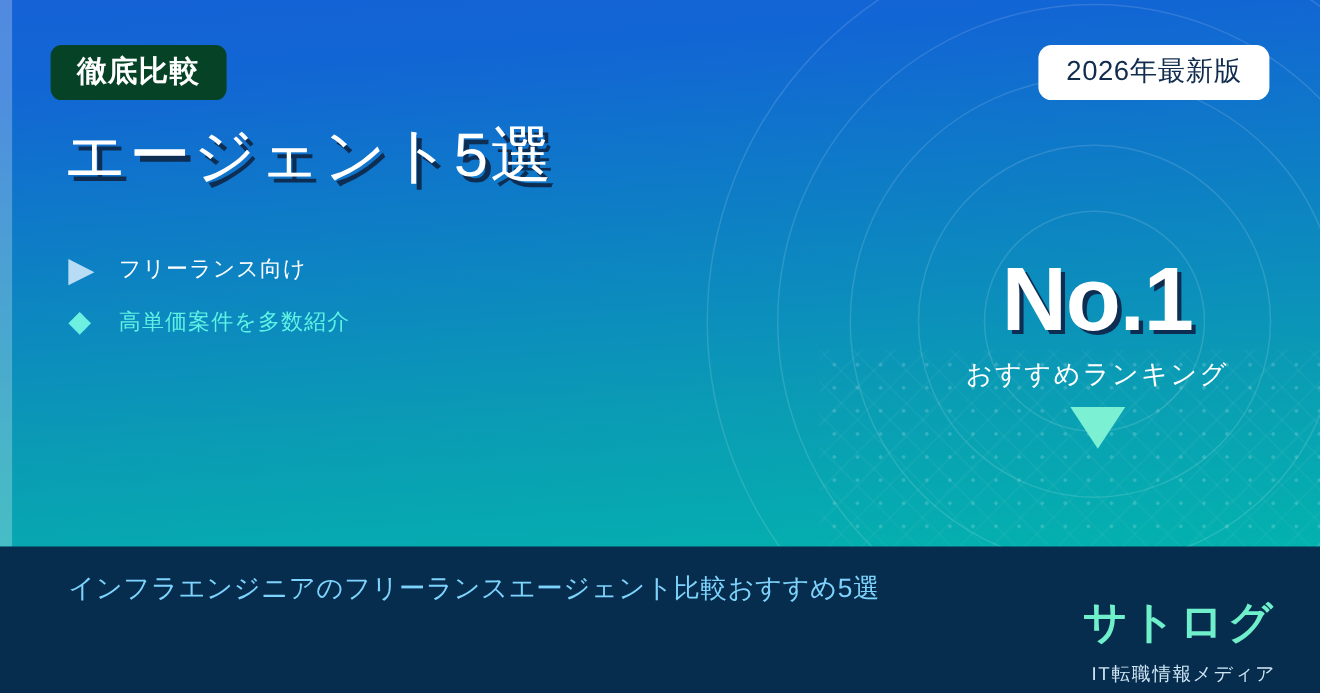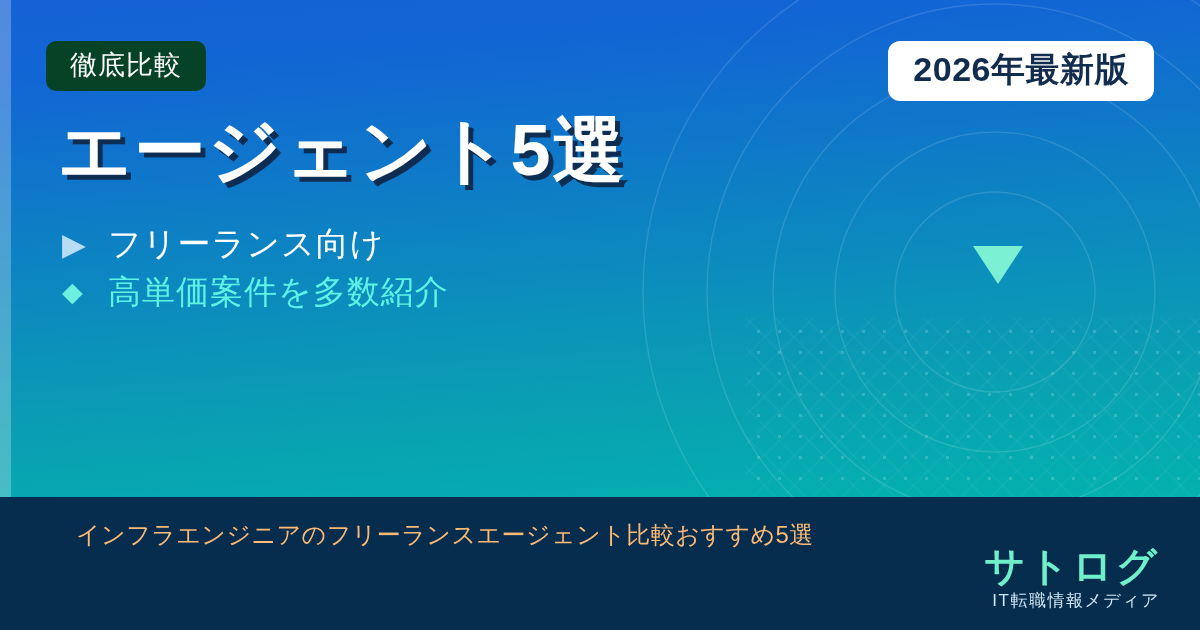--- a/index.html
+++ b/index.html
@@ -54,41 +54,41 @@
     opacity:0.55;
   }
 
   
   .badge-compare {
     position:absolute; left:46px; top:41px;
     background:#064326;
     color:#ffffff;
     border-radius:10px;
     padding:10px 24px 12px 24px;
-    font-size:27px; font-weight:normal;
+    font-size:27px; font-weight:bold;
     letter-spacing:1px;
     line-height:1.05;
     text-align:right;
   }
   .badge-year {
     position:absolute; right:46px; top:41px;
     background:#ffffff;
     color:#122c4e;
     border-radius:12px;
     padding:11px 25px 13px 25px;
-    font-size:34px; font-weight:bold;
+    font-size:25px; font-weight:normal;
     letter-spacing:0.5px;
     line-height:1.05;
   }
 
   
   .headline {
     position:absolute; left:58px; top:110px;
-    font-size:72px;
-    font-weight:bold;
+    font-size:56px;
+    font-weight:normal;
     color:#ffffff;
     letter-spacing:2px;
     line-height:1.12;
     text-shadow:5px 5px 0 #0e2d52;
     white-space:nowrap;
   }
 
   
   .bullets {
     position:absolute; left:62px; top:220px;
@@ -99,21 +99,21 @@
     white-space:nowrap;
   }
   .bullet-mark {
     width:46px;
     font-size:30px;
     line-height:1;
     flex:0 0 auto;
   }
   .bullet-mark.tri { color:#b9dcf5; font-size:31px; }
   .bullet-mark.dia { color:#6ef0e0; font-size:27px; }
-  .bullet-text { font-size:33px; letter-spacing:1px; }
+  .bullet-text { font-size:20px; letter-spacing:1px; }
   .bullet-text.plain { color:#ffffff; font-weight:normal; }
   .bullet-text.accent { color:#5ef2e4; font-weight:normal; }
 
   
   .rank-block {
     position:absolute;
     left:845px; top:232px;
     width:305px;
     text-align:center;
   }
@@ -136,38 +136,38 @@
     border-top:38px solid #7bf0d3;
   }
 
   
   .bottombar {
     position:absolute; left:0; top:497px;
     width:1200px; height:133px;
     background:#062c4e;
   }
   .bottom-title {
-    position:absolute; left:76px; top:22px;
-    font-size:24px; color:#fdba74;
+    position:absolute; left:62px; top:22px;
+    font-size:24px; color:#7dd3fc;
     letter-spacing:0.5px;
     white-space:nowrap;
   }
   .brand {
     position:absolute; right:40px; top:48px;
     text-align:right;
   }
   .brand-name {
     font-size:40px; font-weight:bold;
     color:#6ff0cb;
     letter-spacing:3px;
     line-height:1.05;
     margin-left:16px;
   }
   .brand-tag {
-    margin-top:2px;
+    margin-top:14px;
     font-size:17px;
     color:#cfe6f5;
     letter-spacing:1.5px;
   }
 </style>
 </head>
 <body>
 
 <div id="canvas">
 
@@ -201,20 +201,22 @@
         <span class="bullet-mark tri">▶</span>
         <span class="bullet-text plain">フリーランス向け</span>
       </div>
       <div class="bullet-row">
         <span class="bullet-mark dia">◆</span>
         <span class="bullet-text accent">高単価案件を多数紹介</span>
       </div>
     </div>
 
     <div class="rank-block">
+      <div class="rank-no">No.1</div>
+      <div class="rank-sub">おすすめランキング</div>
       <div class="rank-arrow"></div>
     </div>
 
   </div>
 
   <div class="bottombar">
     <div class="bottom-title">インフラエンジニアのフリーランスエージェント比較おすすめ5選</div>
     <div class="brand">
       <div class="brand-name">サトログ</div>
       <div class="brand-tag">IT転職情報メディア</div>

